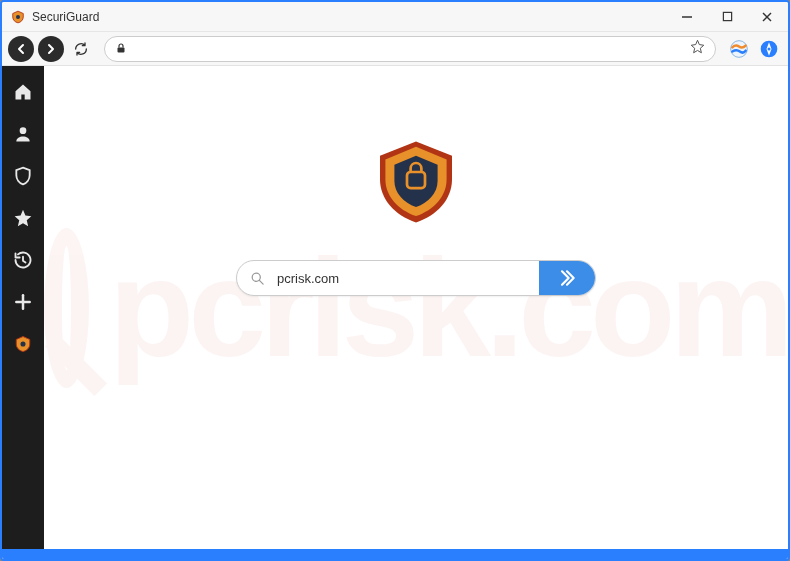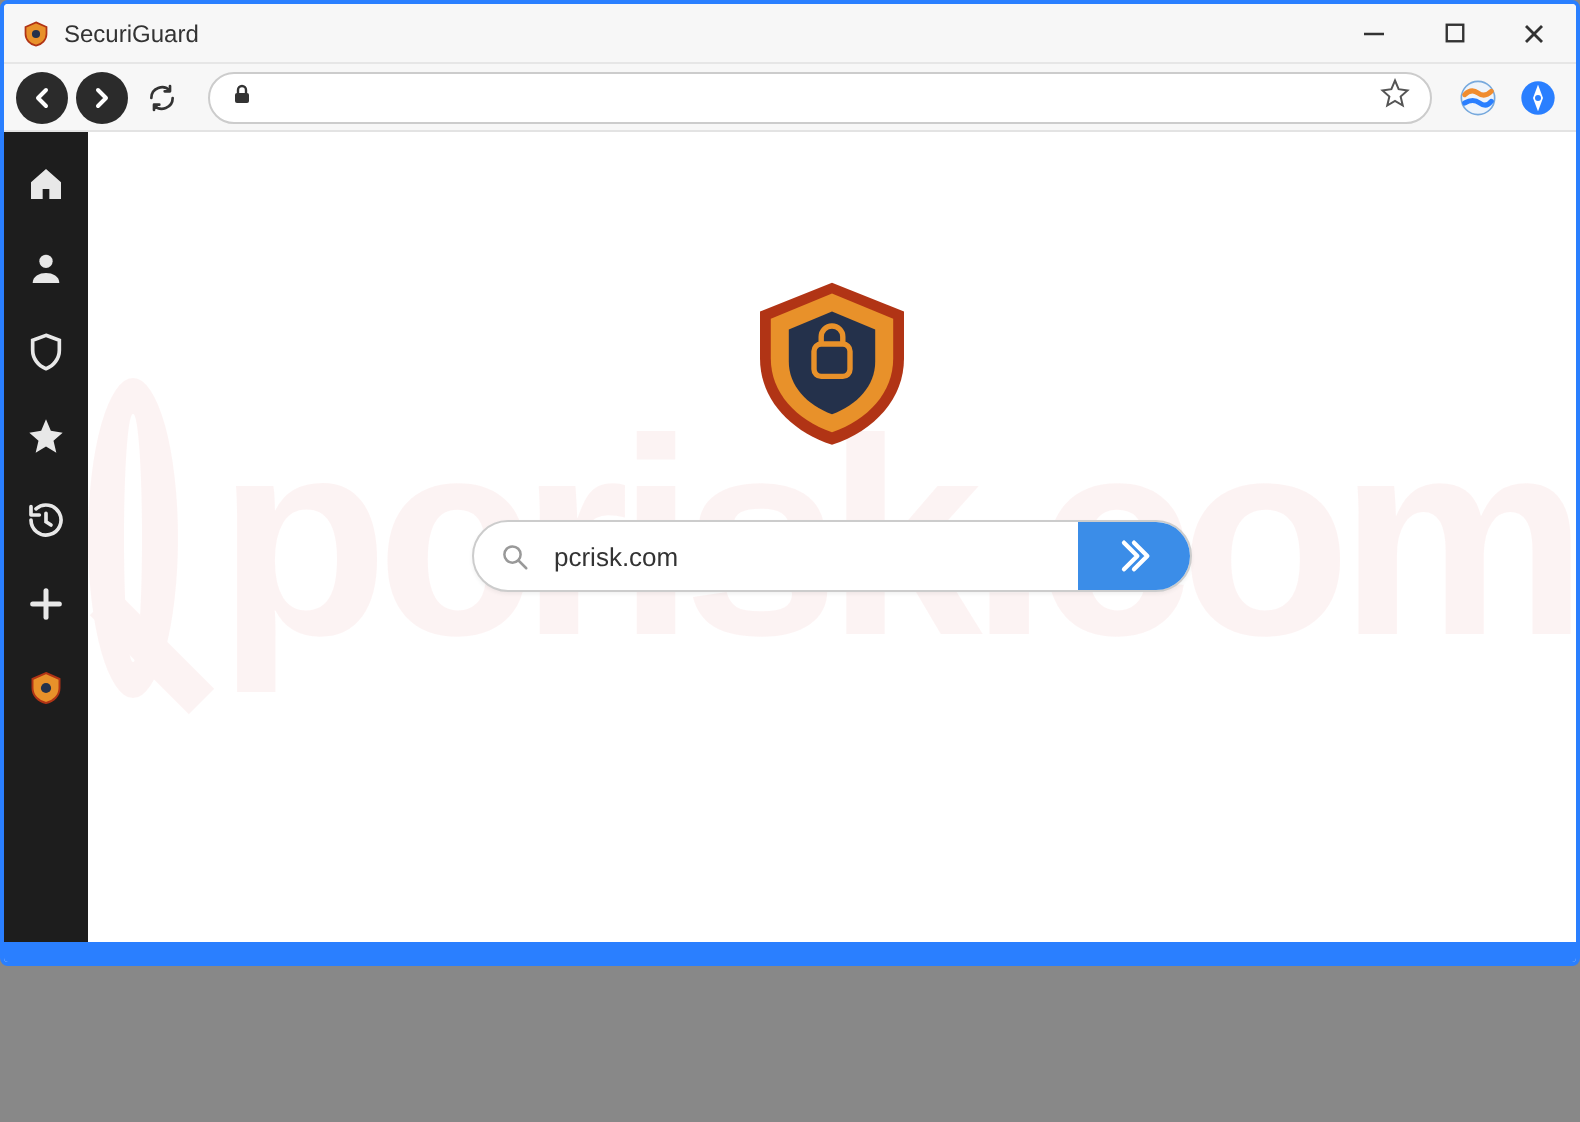--- a/index.html
+++ b/index.html
@@ -5,21 +5,21 @@
     * { margin: 0; padding: 0; box-sizing: border-box; }
     body {
       font-family: -apple-system, BlinkMacSystemFont, "Segoe UI", Arial, sans-serif;
       background: #888;
       width: 790px;
       height: 561px;
       overflow: hidden;
     }
     .window {
       width: 790px;
-      height: 483px;
+      height: 561px;
       background: #fff;
       border: 2px solid #2a7fff;
       border-radius: 4px;
       display: flex;
       flex-direction: column;
       overflow: hidden;
     }
     .titlebar {
       height: 30px;
       background: #f7f7f7;

